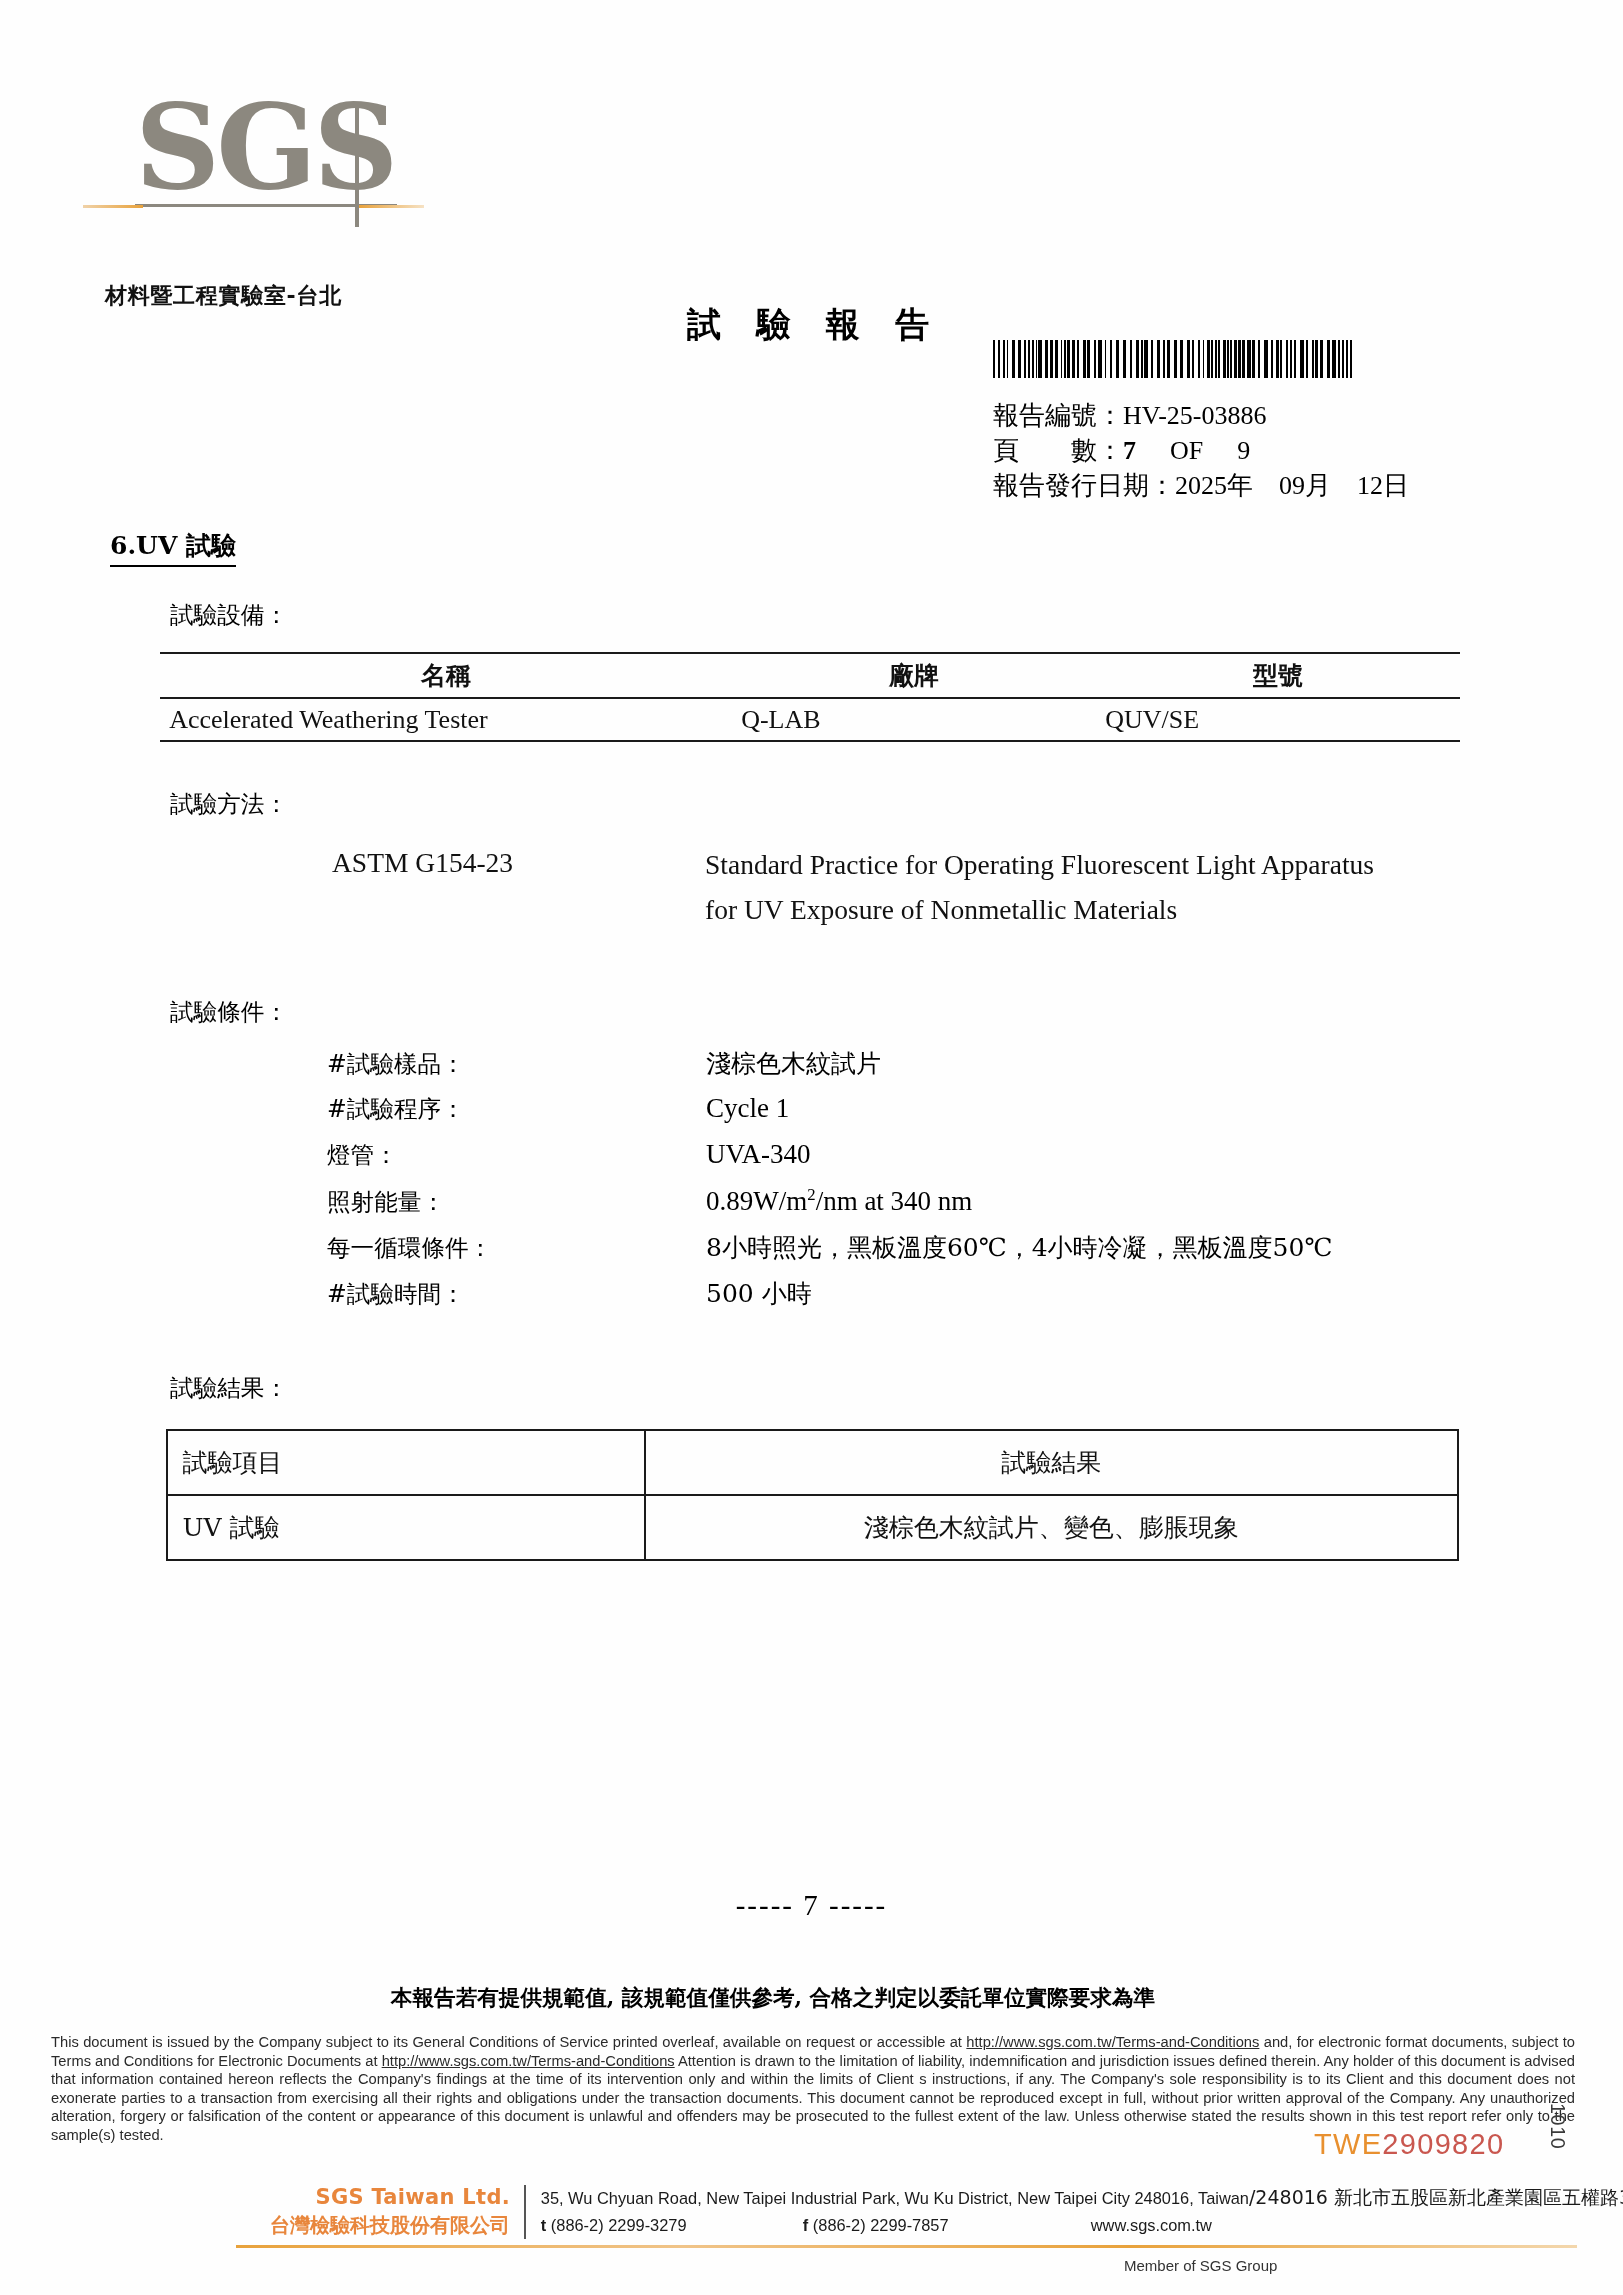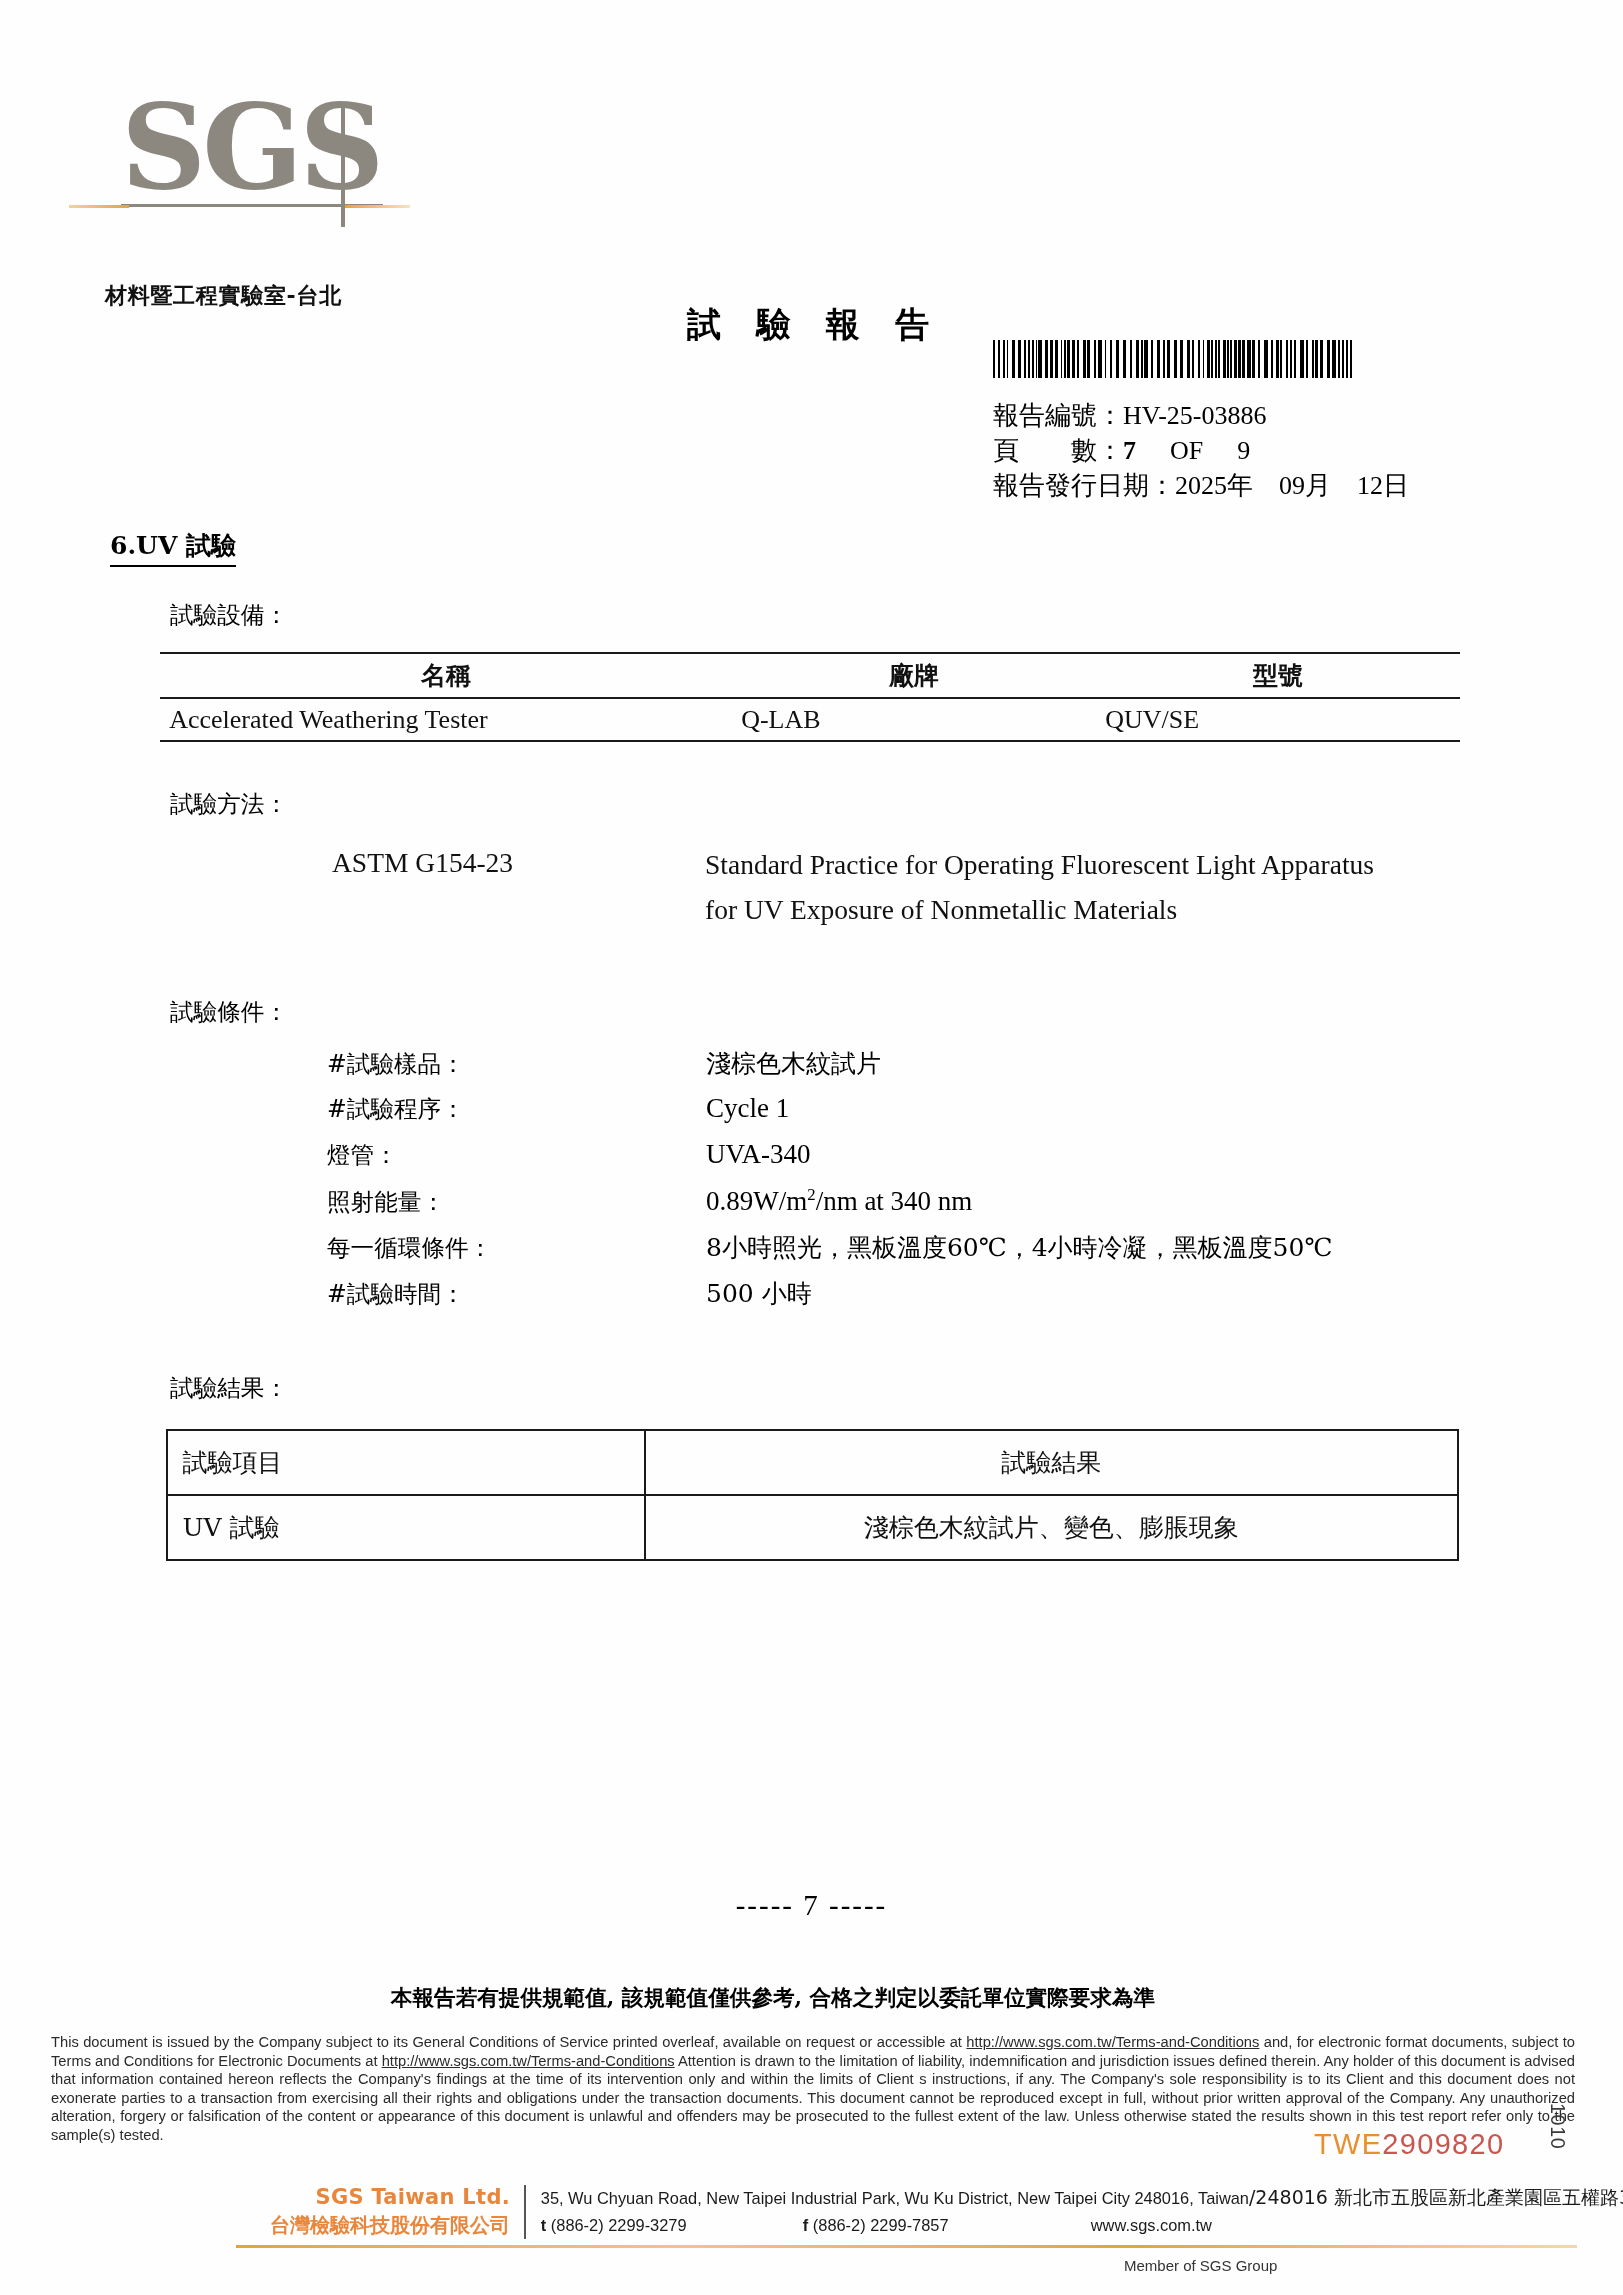--- a/index.html
+++ b/index.html
@@ -15,21 +15,21 @@
     position: relative;
     width: 1623px;
     height: 2295px;
     background: #fefefe;
     overflow: hidden;
   }
 
   
   .logo-block {
     position: absolute;
-    left: 121px;
+    left: 135px;
     top: 98px;
     width: 288px;
   }
   .sgs-logo {
     position: relative;
     height: 131px;
     width: 275px;
   }
   .sgs-text {
     position: absolute;

